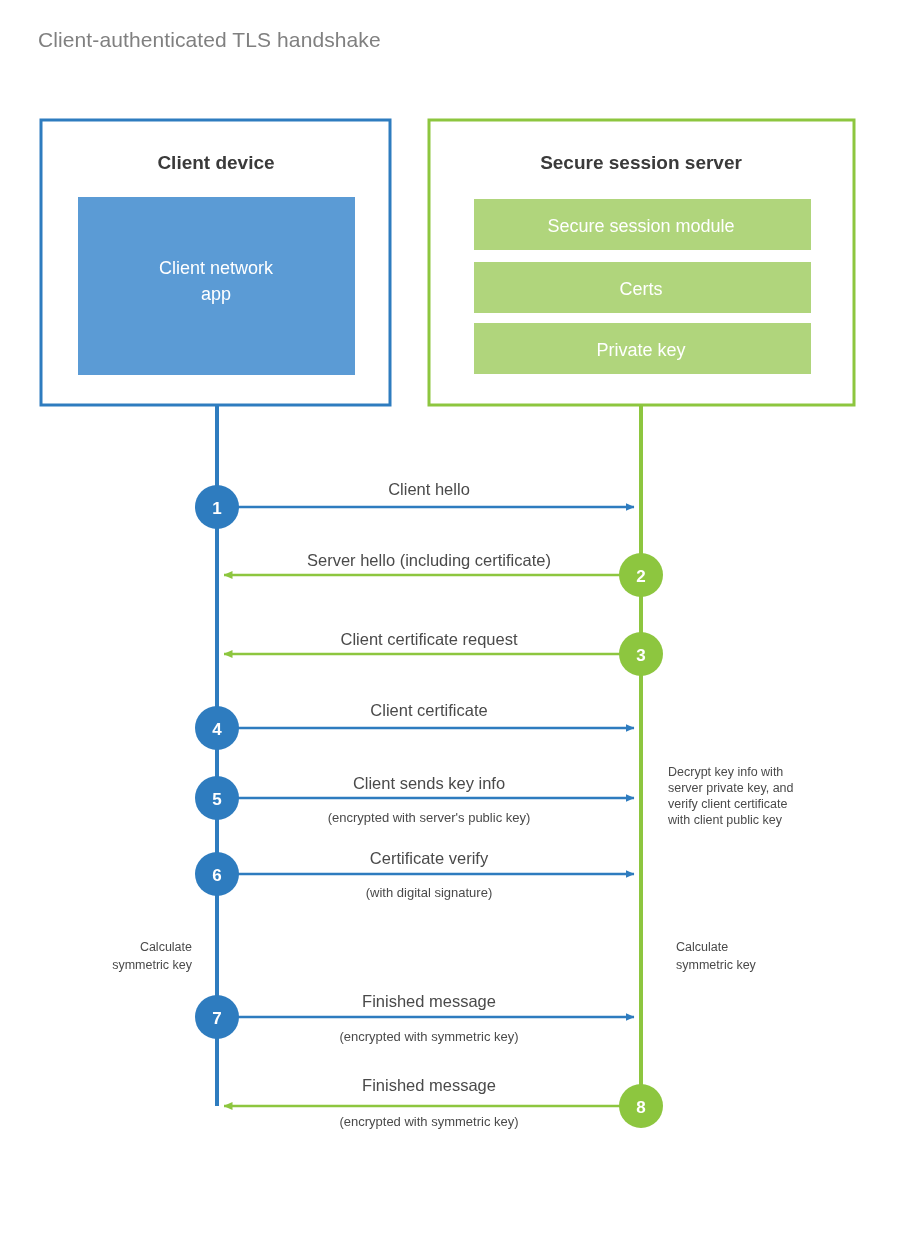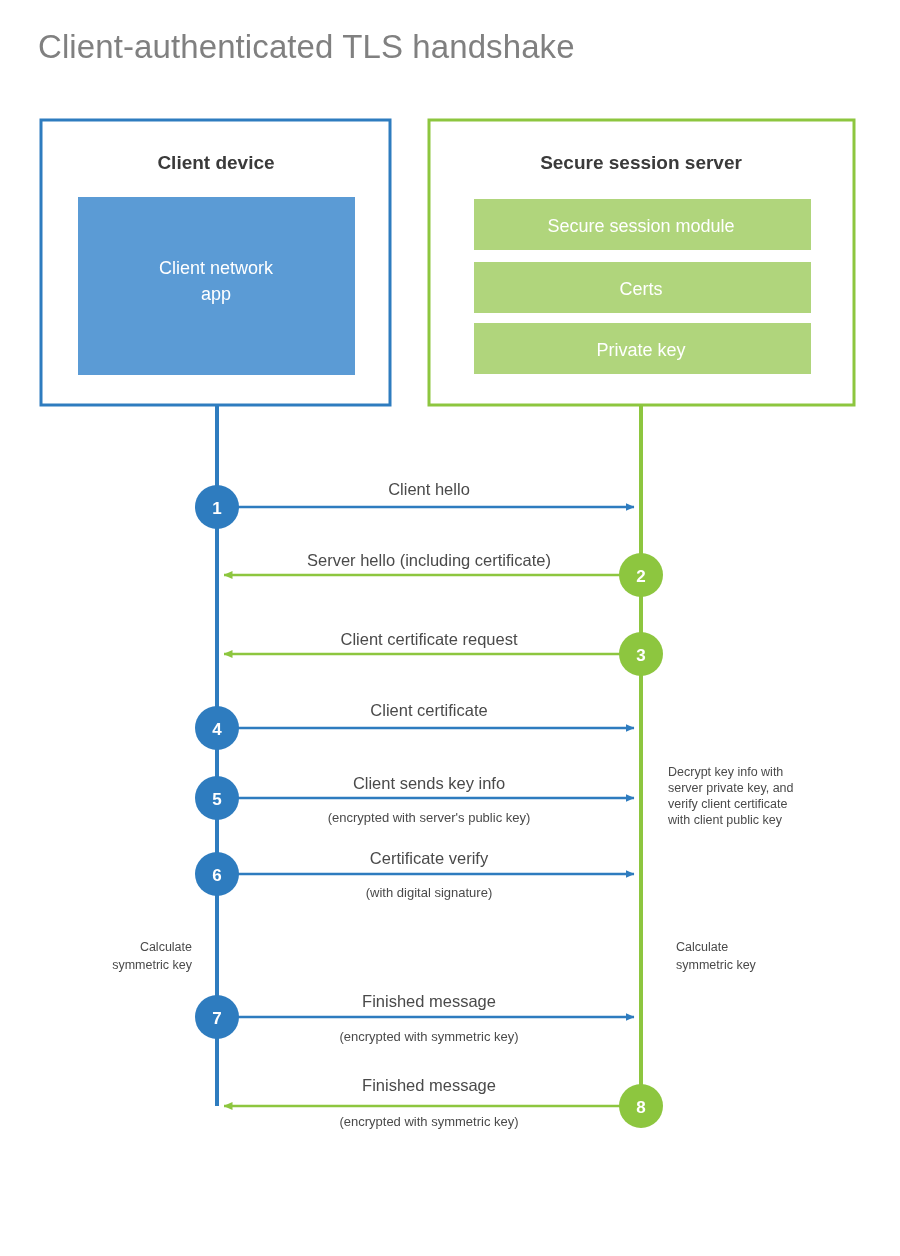--- a/index.html
+++ b/index.html
@@ -12,21 +12,21 @@
     height: 1256px;
     font-family: "Liberation Sans", sans-serif;
     color: #404040;
     overflow: hidden;
     position: relative;
   }
   #diagram-title {
     position: absolute;
     left: 38px;
     top: 28px;
-    font-size: 33px;
+    font-size: 21px;
     font-weight: 400;
     color: #808080;
     letter-spacing: 0.1px;
     white-space: nowrap;
   }
   #tls-diagram {
     position: absolute;
     left: 0;
     top: 0;
   }

